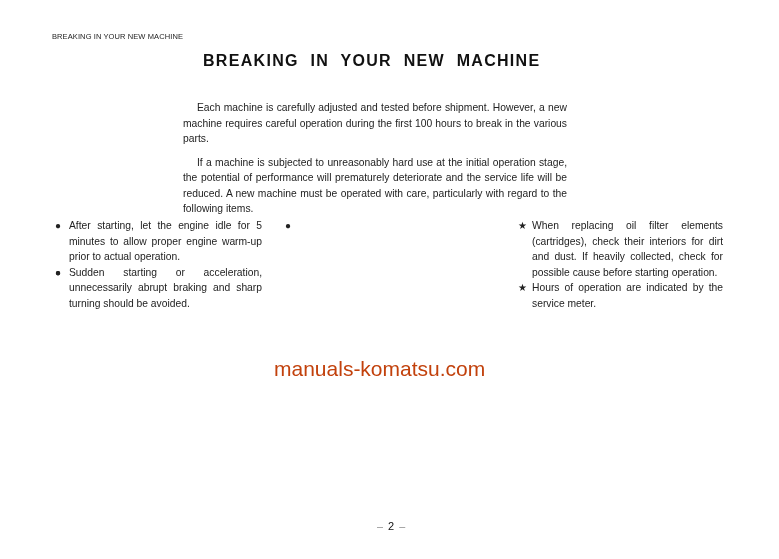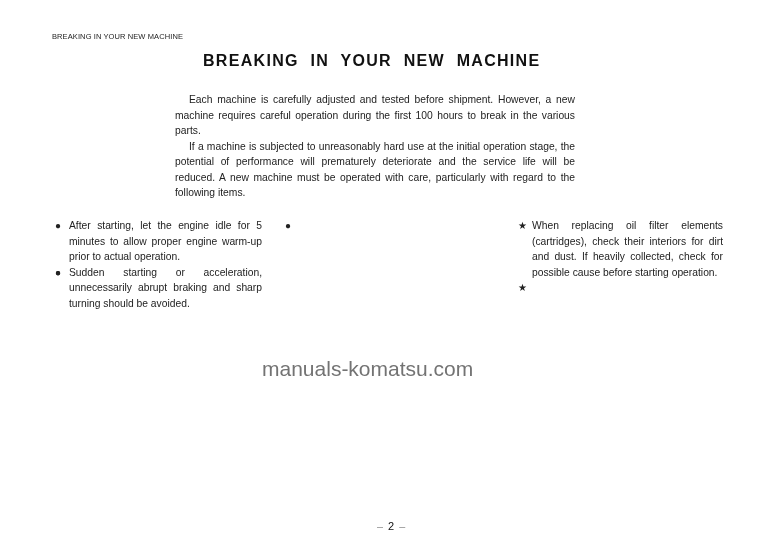--- a/index.html
+++ b/index.html
@@ -1,28 +1,28 @@
 <!DOCTYPE html>
 <html><head>
 <meta charset="utf-8">
 <style>
   html, body { margin:0; padding:0; background:#ffffff; }
   body { width:779px; height:559px; position:relative; overflow:hidden; color:#111; font-family:"Liberation Sans", sans-serif; }
   .running-head { position:absolute; left:52px; top:32px; font-size:7.5px; letter-spacing:0.1px; color:#222; }
   .title { position:absolute; left:203px; top:52px; font-size:16px; font-weight:bold; letter-spacing:1.3px; word-spacing:6px; color:#111; }
   .intro { position:absolute; left:175px; top:92px; width:400px; font-size:10.3px; line-height:15.5px; color:#222; text-align:justify; }
-  .intro p { margin:0; text-indent:14px; }
+  .intro p { margin:8px; text-indent:14px; }
   .col { position:absolute; top:218px; font-size:10.3px; line-height:15.5px; color:#222; }
   .col ul { list-style:none; margin:0; padding:0; }
   .col li { position:relative; padding-left:14px; text-align:justify; }
   .col li .mark { position:absolute; left:0; top:0; font-size:10px; }
   .col1 { left:55px; width:207px; }
   .col2 { left:285px; width:207px; }
   .col3 { left:518px; width:205px; }
-  .watermark { position:absolute; left:262px; top:357px; font-size:21px; color:#737373; font-family:"Liberation Sans", sans-serif; }
+  .watermark { position:absolute; left:274px; top:357px; font-size:21px; color:#c2410c; font-family:"Liberation Sans", sans-serif; }
   .page-num { position:absolute; left:372px; top:520px; font-size:11px; color:#111; }
   .page-num .dash { font-size:6px; vertical-align:middle; margin:0 5px; }
 </style>
 </head>
 <body>
 
 <div class="running-head">BREAKING IN YOUR NEW MACHINE</div>
 
 <div class="title">BREAKING IN YOUR NEW MACHINE</div>
 
@@ -56,20 +56,21 @@
 </div>
 
 <div class="col col3">
   <ul>
     <li>
       <span class="mark">★</span>
       <span>When replacing oil filter elements (cartridges), check their interiors for dirt and dust. If heavily collected, check for possible cause before starting operation.</span>
     </li>
     <li>
       <span class="mark">★</span>
+      <span>Hours of operation are indicated by the service meter.</span>
     </li>
   </ul>
 </div>
 
 <div class="watermark">manuals-komatsu.com</div>
 
 <div class="page-num">
   <span class="dash">—</span><span>2</span><span class="dash">—</span>
 </div>
 

